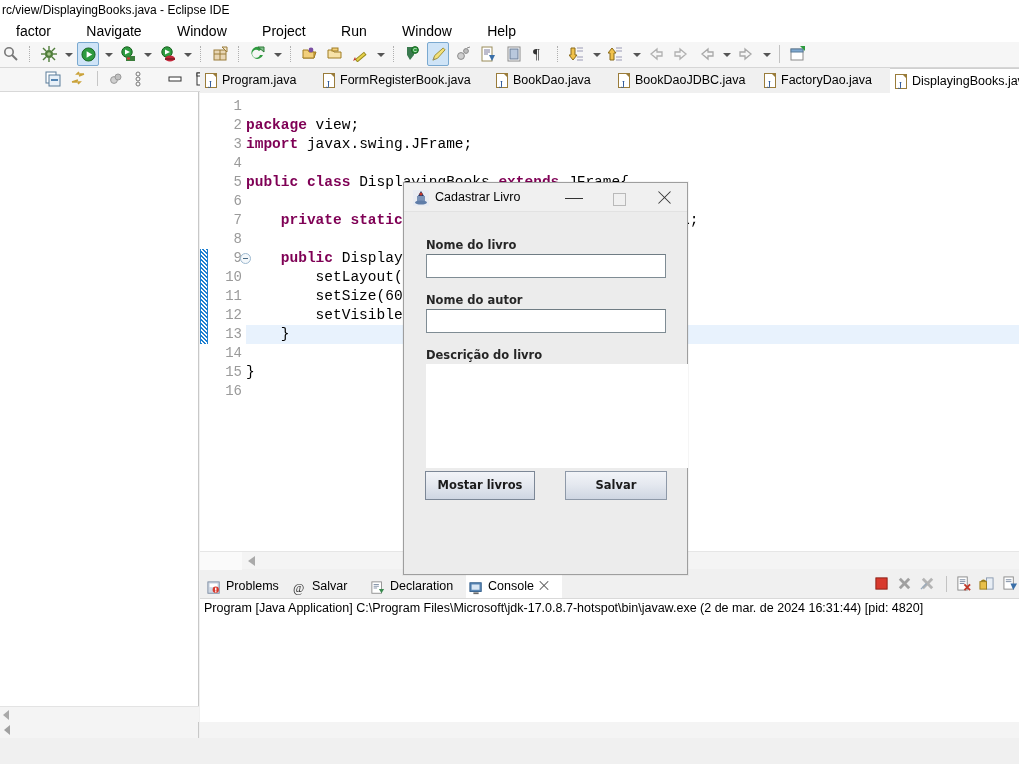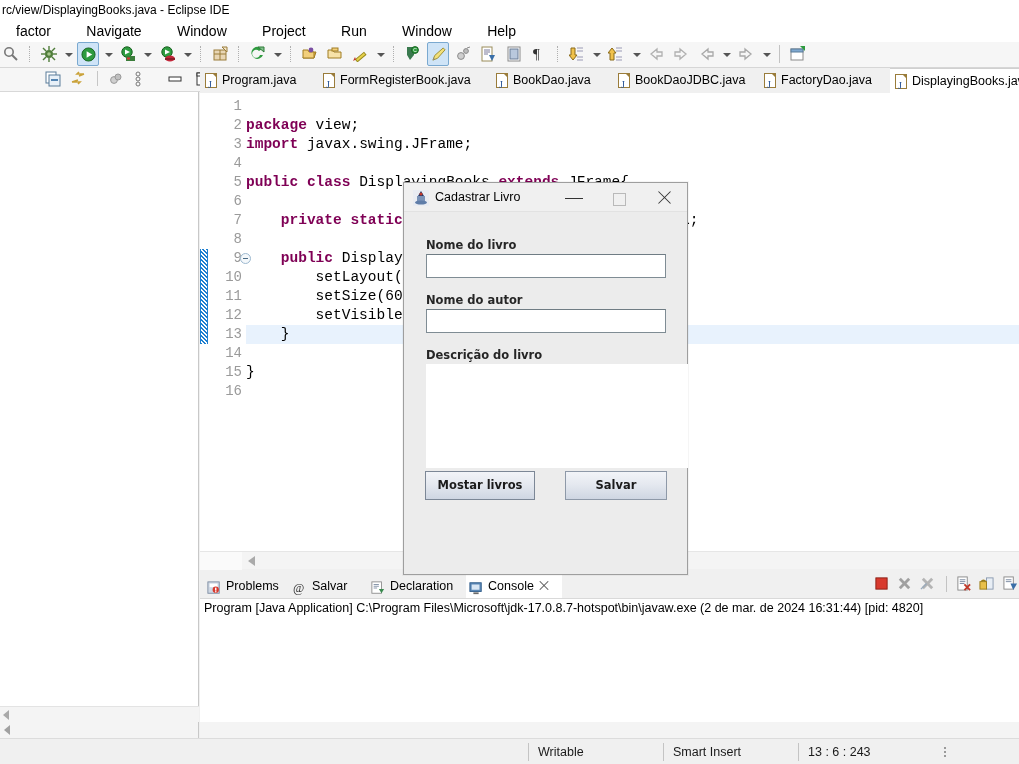--- a/index.html
+++ b/index.html
@@ -694,33 +694,20 @@
     <div class="console-body">
       <span class="console-line">Program [Java Application] C:\Program Files\Microsoft\jdk-17.0.8.7-hotspot\bin\javaw.exe  (2 de mar. de 2024 16:31:44) [pid: 4820]</span>
     </div>
   </div>
 
   <div class="left-bottom-scroll">
     <span class="lt"></span>
   </div>
   <div class="bottom-scroll"></div>
 
-  <div class="statusbar">
-    <span class="sb-div" style="left:528px"></span>
-    <span class="sb-cell" style="left:528px">Writable</span>
-    <span class="sb-div" style="left:663px"></span>
-    <span class="sb-cell" style="left:663px">Smart Insert</span>
-    <span class="sb-div" style="left:798px"></span>
-    <span class="sb-cell" style="left:798px">13 : 6 : 243</span>
-    <span class="sb-dots" style="left:944px">
-        <i></i>
-        <i></i>
-        <i></i>
-      </span>
-  </div>
 
   <div class="dialog">
     <div class="dlg-title">
       <span class="dicon">
         <svg width="16" height="16" viewBox="0 0 16 16">
           <rect x="0" y="0" width="16" height="16" fill="#e9ecf2"></rect>
           <polygon points="8,1 11,6 5,6" fill="#1f3a6e"></polygon>
           <rect x="4" y="6" width="8" height="5" fill="#7a93b8"></rect>
           <ellipse cx="8" cy="12.5" rx="6" ry="2" fill="#5f7da8"></ellipse>
           <circle cx="8" cy="4" r="1.6" fill="#c0392b"></circle>

